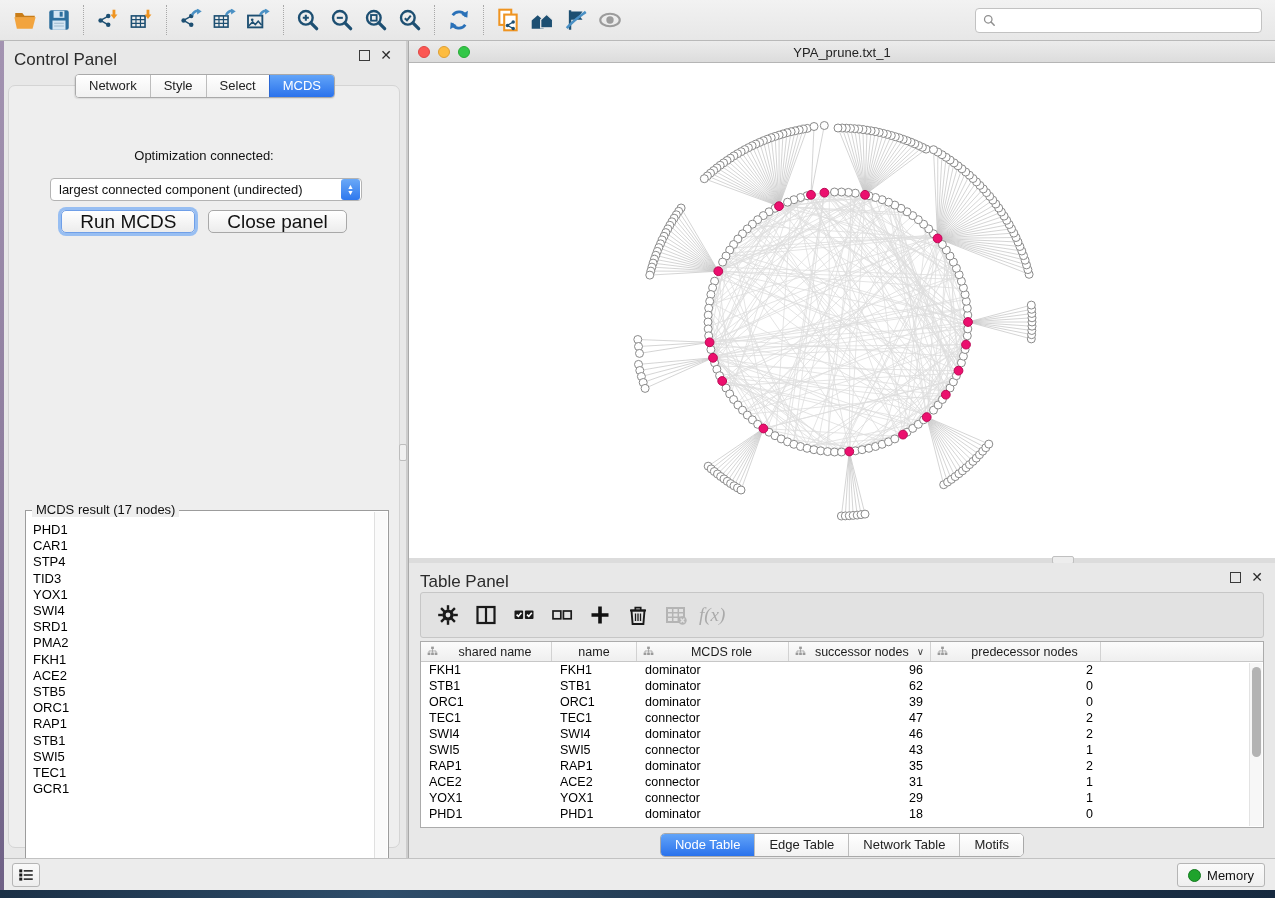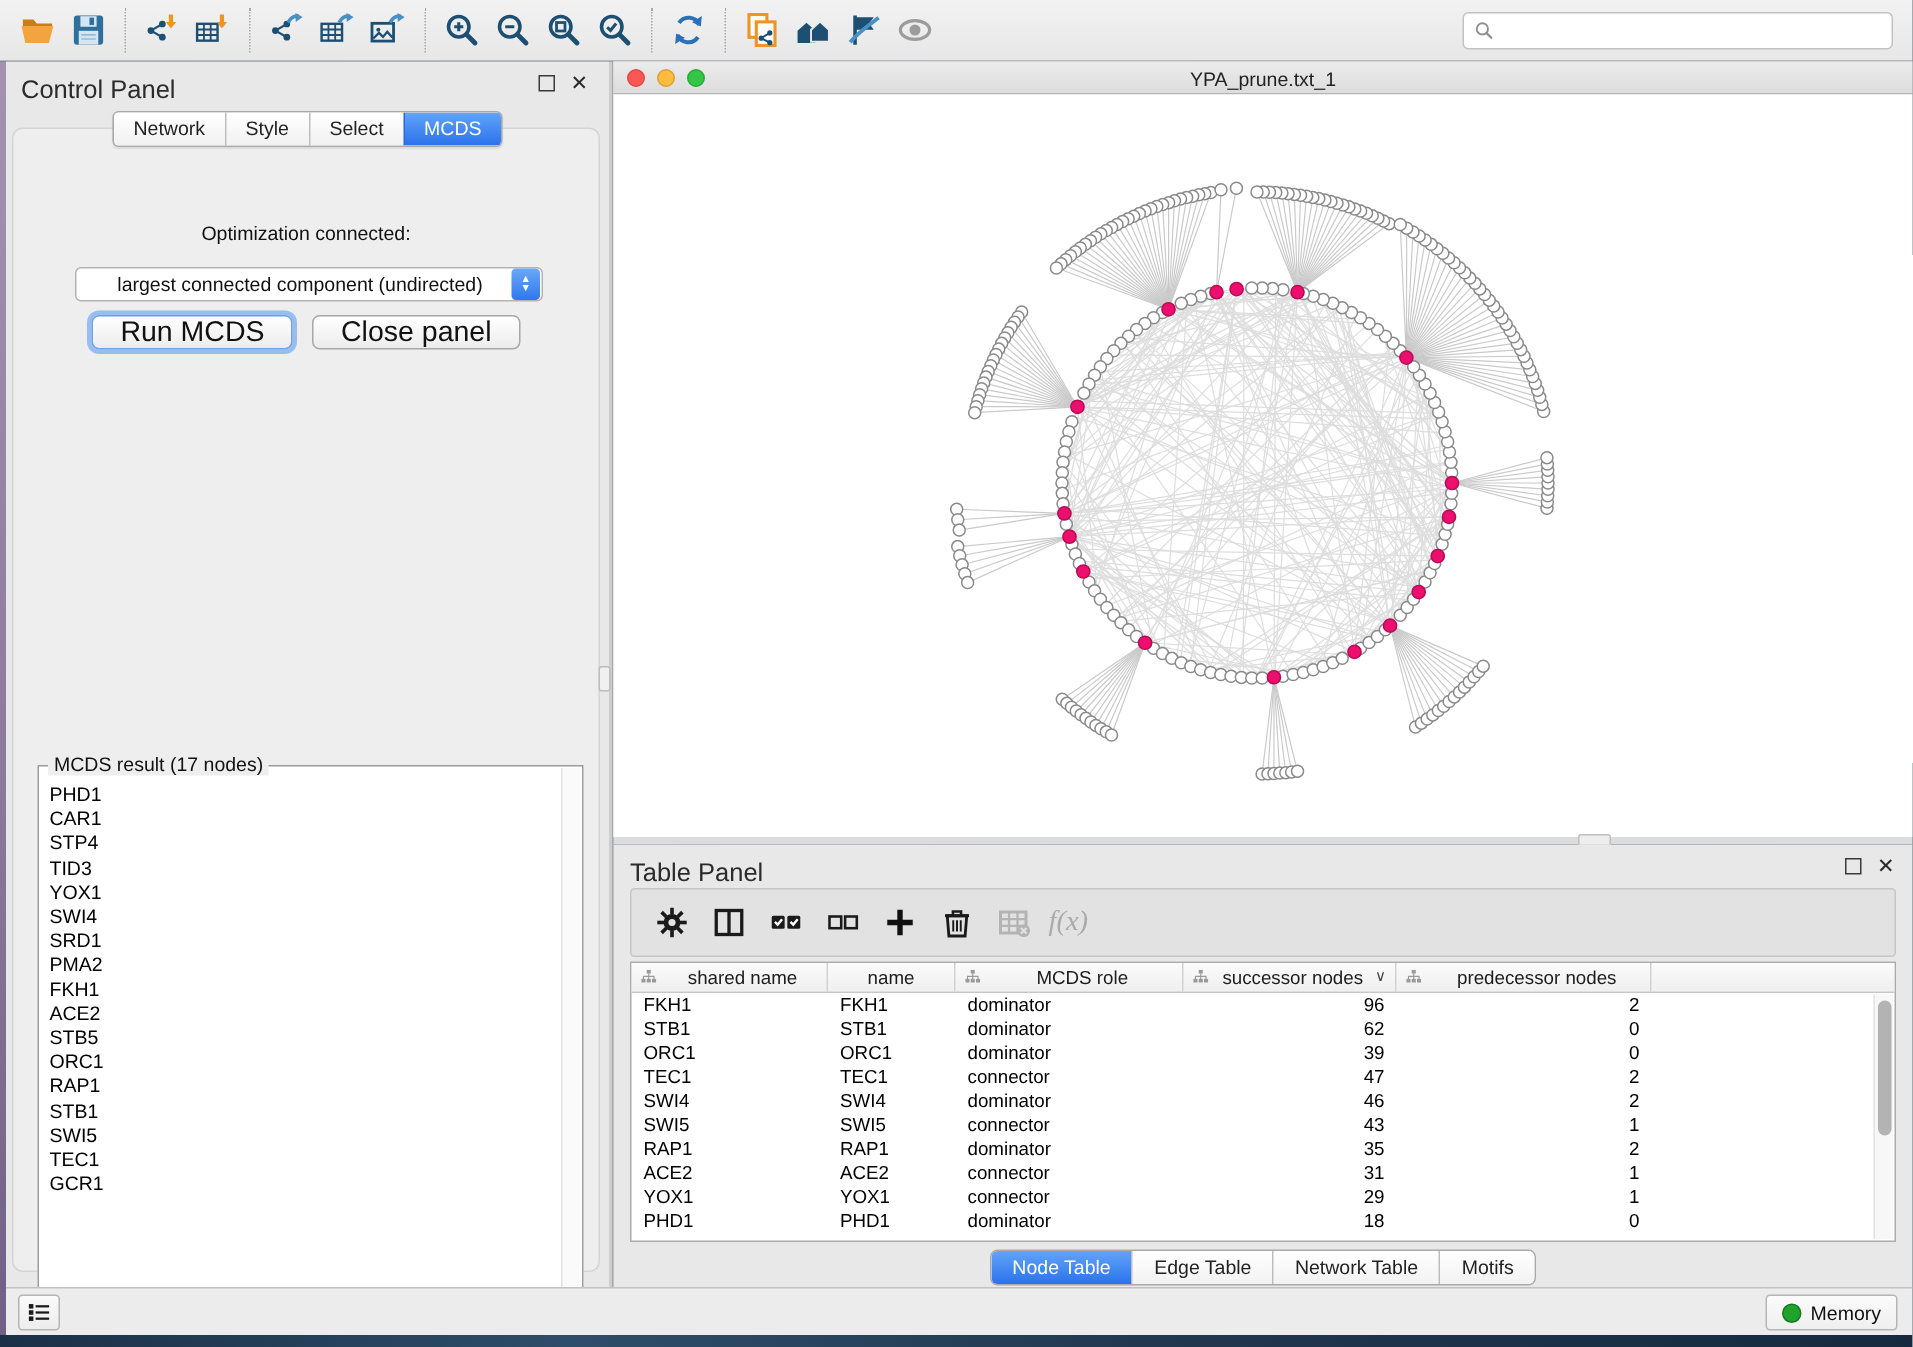--- a/index.html
+++ b/index.html
@@ -35,21 +35,21 @@
               border:1px solid #a9a9a9; border-radius:4px; background:#fff; overflow:hidden;
               box-shadow:0 1px 1px rgba(0,0,0,.08); }
   .seg-tab { padding:3px 13px 4px; font-size:13px; color:#222; border-left:1px solid #bdbdbd; background:linear-gradient(#fff,#f1f1f1); }
   .seg-tab:first-child { border-left:none; }
   .seg-tab.active { background:linear-gradient(#62a4f8,#2a72ec); color:#fff; border-left-color:#2a67d4; }
 
   .cp-body { position:absolute; left:4px; top:44px; width:392px; height:763px; background:#eee;
              border:1px solid #d4d4d4; border-radius:7px; }
   .opt-label { position:absolute; left:0; width:100%; top:62px; text-align:center; font-size:13px; color:#111; }
   .dropdown { position:absolute; left:41px; top:92px; width:312px; height:23px; background:#fff;
-              border:1px solid #b3b3b3; border-radius:4px; display:flex; align-items:center;text-align:center; }
+              border:1px solid #b3b3b3; border-radius:4px; display:flex; align-items:center; }
   .dropdown .dd-text { flex:1; padding-left:8px; font-size:13px; color:#111; white-space:nowrap; }
   .dd-stepper { width:19px; height:21px; border-radius:3px; margin-right:1px;
                 background:linear-gradient(#6aa9f7,#2e78ee); color:#fff; display:flex; flex-direction:column;
                 align-items:center; justify-content:center; font-size:7px; line-height:6px; }
   .cp-buttons { position:absolute; left:0; top:124px; width:100%; display:flex; justify-content:center; gap:13px; }
   .aqua-btn { height:23px; padding:0 18px; background:linear-gradient(#ffffff,#ececec); border:1px solid #a8a8a8;
               border-radius:5px; font-size:19px; color:#111; display:flex; align-items:center; }
   .aqua-btn.focused { box-shadow:0 0 0 3px rgba(105,165,245,.65); border-color:#6f9fe8; }
 
   .mcds-fieldset { position:absolute; left:16px; top:424px; width:364px; height:372px;

